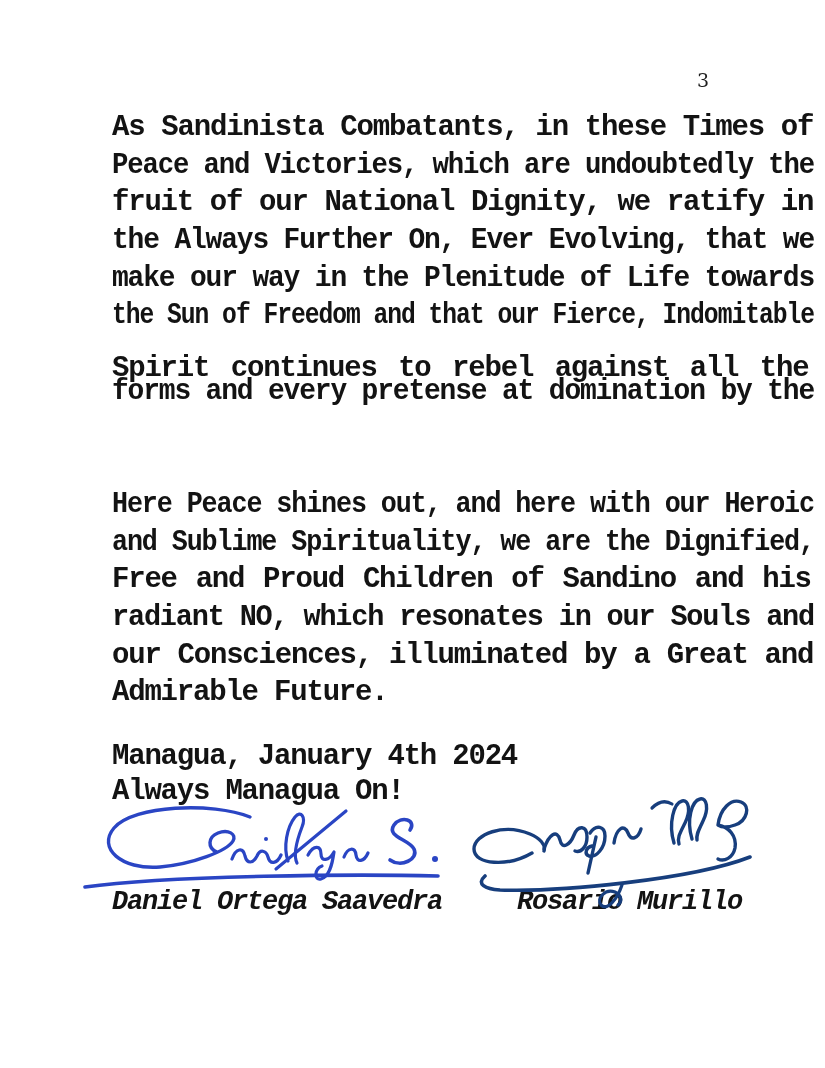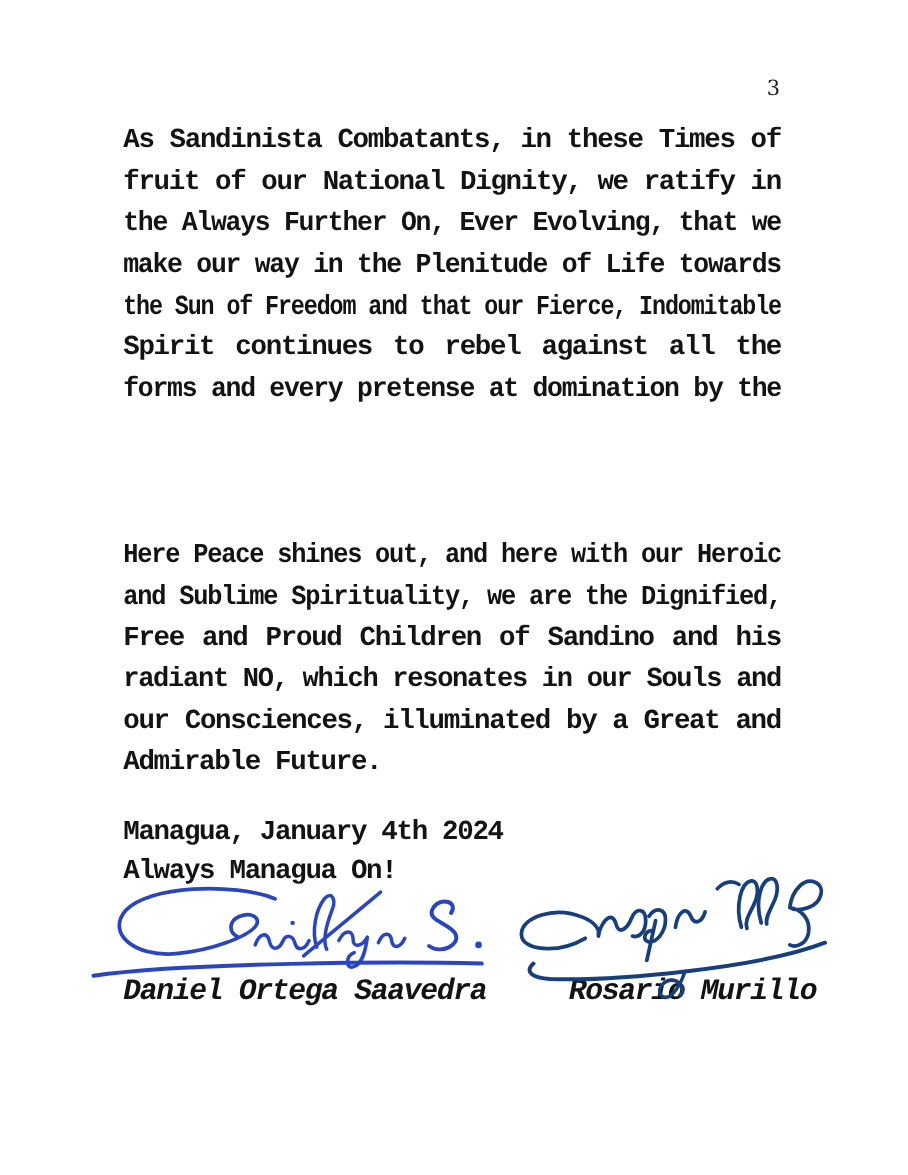--- a/index.html
+++ b/index.html
@@ -17,21 +17,21 @@
     left:697px;top:69px;
     font-family:"DejaVu Serif","Liberation Serif",serif;
     font-weight:400;
     font-size:19px;
     color:#1d1d1d;
   }
   .textblock{
     position:absolute;
     left:112px;
     width:598px;
-    font-size:25px;
+    font-size:29px;
     letter-spacing:-1.2px;
     line-height:37.7px;
   }
   #para1{top:109px;}
   #para2{top:486px;}
   #closing{top:739px;line-height:35px;}
   #closing .line{height:35px;}
   .line{height:37.7px;white-space:pre;overflow:visible;}
   .lt{display:inline-block;transform-origin:0 50%;white-space:pre;}
   .name{
@@ -51,25 +51,26 @@
 </style>
 </head>
 <body>
 
 <div class="page">
 
   <div class="pagenum">3</div>
 
   <div class="textblock" id="para1">
     <div class="line just"><span class="lt" style="word-spacing: 0.747396px;">As Sandinista Combatants, in these Times of</span></div>
+    <div class="line just"><span class="lt" style="transform: scaleX(0.941848);">Peace and Victories, which are undoubtedly the</span></div>
     <div class="line just"><span class="lt" style="word-spacing: 0.640625px;">fruit of our National Dignity, we ratify in</span></div>
     <div class="line just"><span class="lt" style="transform: scaleX(0.962769);">the Always Further On, Ever Evolving, that we</span></div>
     <div class="line just"><span class="lt" style="transform: scaleX(0.962769);">make our way in the Plenitude of Life towards</span></div>
     <div class="line just"><span class="lt" style="transform: scaleX(0.849507);">the Sun of Freedom and that our Fierce, Indomitable</span></div>
-    <div class="line just"><span class="lt" style="word-spacing: 5.34896px;">Spirit continues to rebel against all the</span></div>
+    <div class="line just"><span class="lt" style="word-spacing: 5.34896px; margin-top: 15px;">Spirit continues to rebel against all the</span></div>
     <div class="line just"><span class="lt" style="transform: scaleX(0.962769);">forms and every pretense at domination by the</span></div>
   </div>
 
   <div class="textblock" id="para2">
     <div class="line just"><span class="lt" style="transform: scaleX(0.921817);">Here Peace shines out, and here with our Heroic</span></div>
     <div class="line just"><span class="lt" style="transform: scaleX(0.921817);">and Sublime Spirituality, we are the Dignified,</span></div>
     <div class="line just"><span class="lt" style="word-spacing: 2.61384px;">Free and Proud Children of Sandino and his</span></div>
     <div class="line just"><span class="lt" style="transform: scaleX(0.984666);">radiant NO, which resonates in our Souls and</span></div>
     <div class="line just"><span class="lt" style="word-spacing: 0.747396px;">our Consciences, illuminated by a Great and</span></div>
     <div class="line"><span class="lt">Admirable Future.</span></div>

